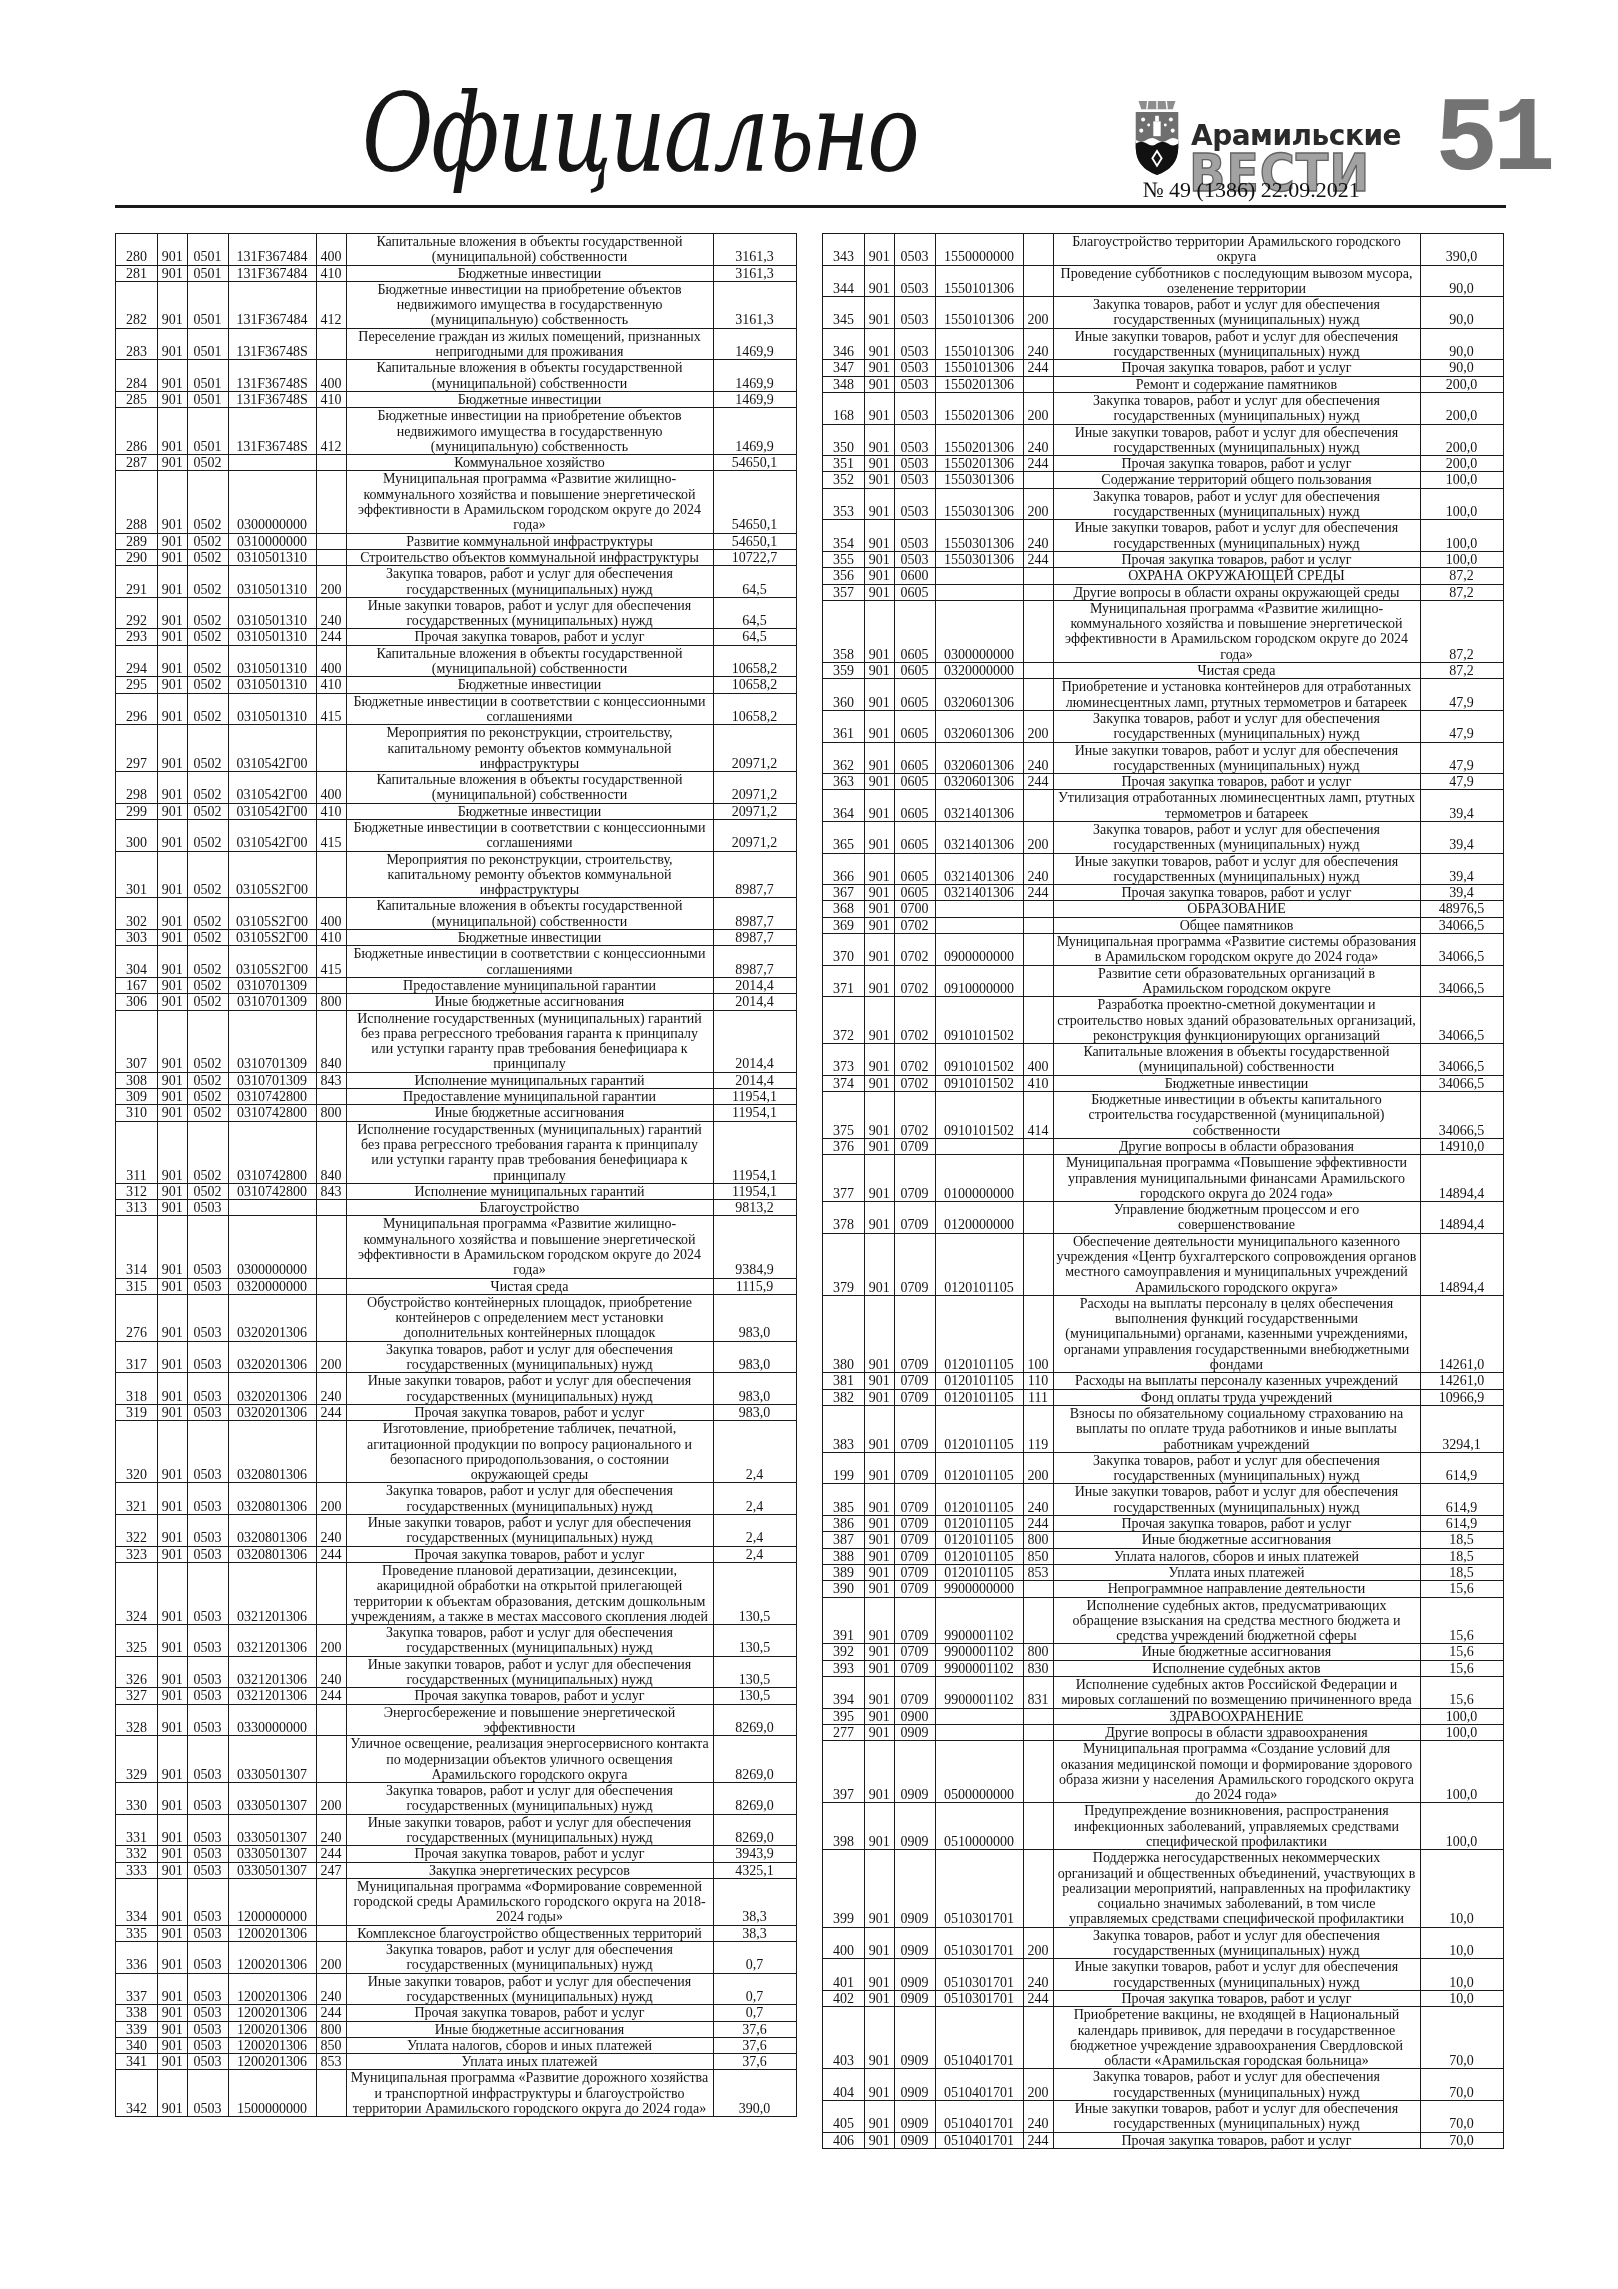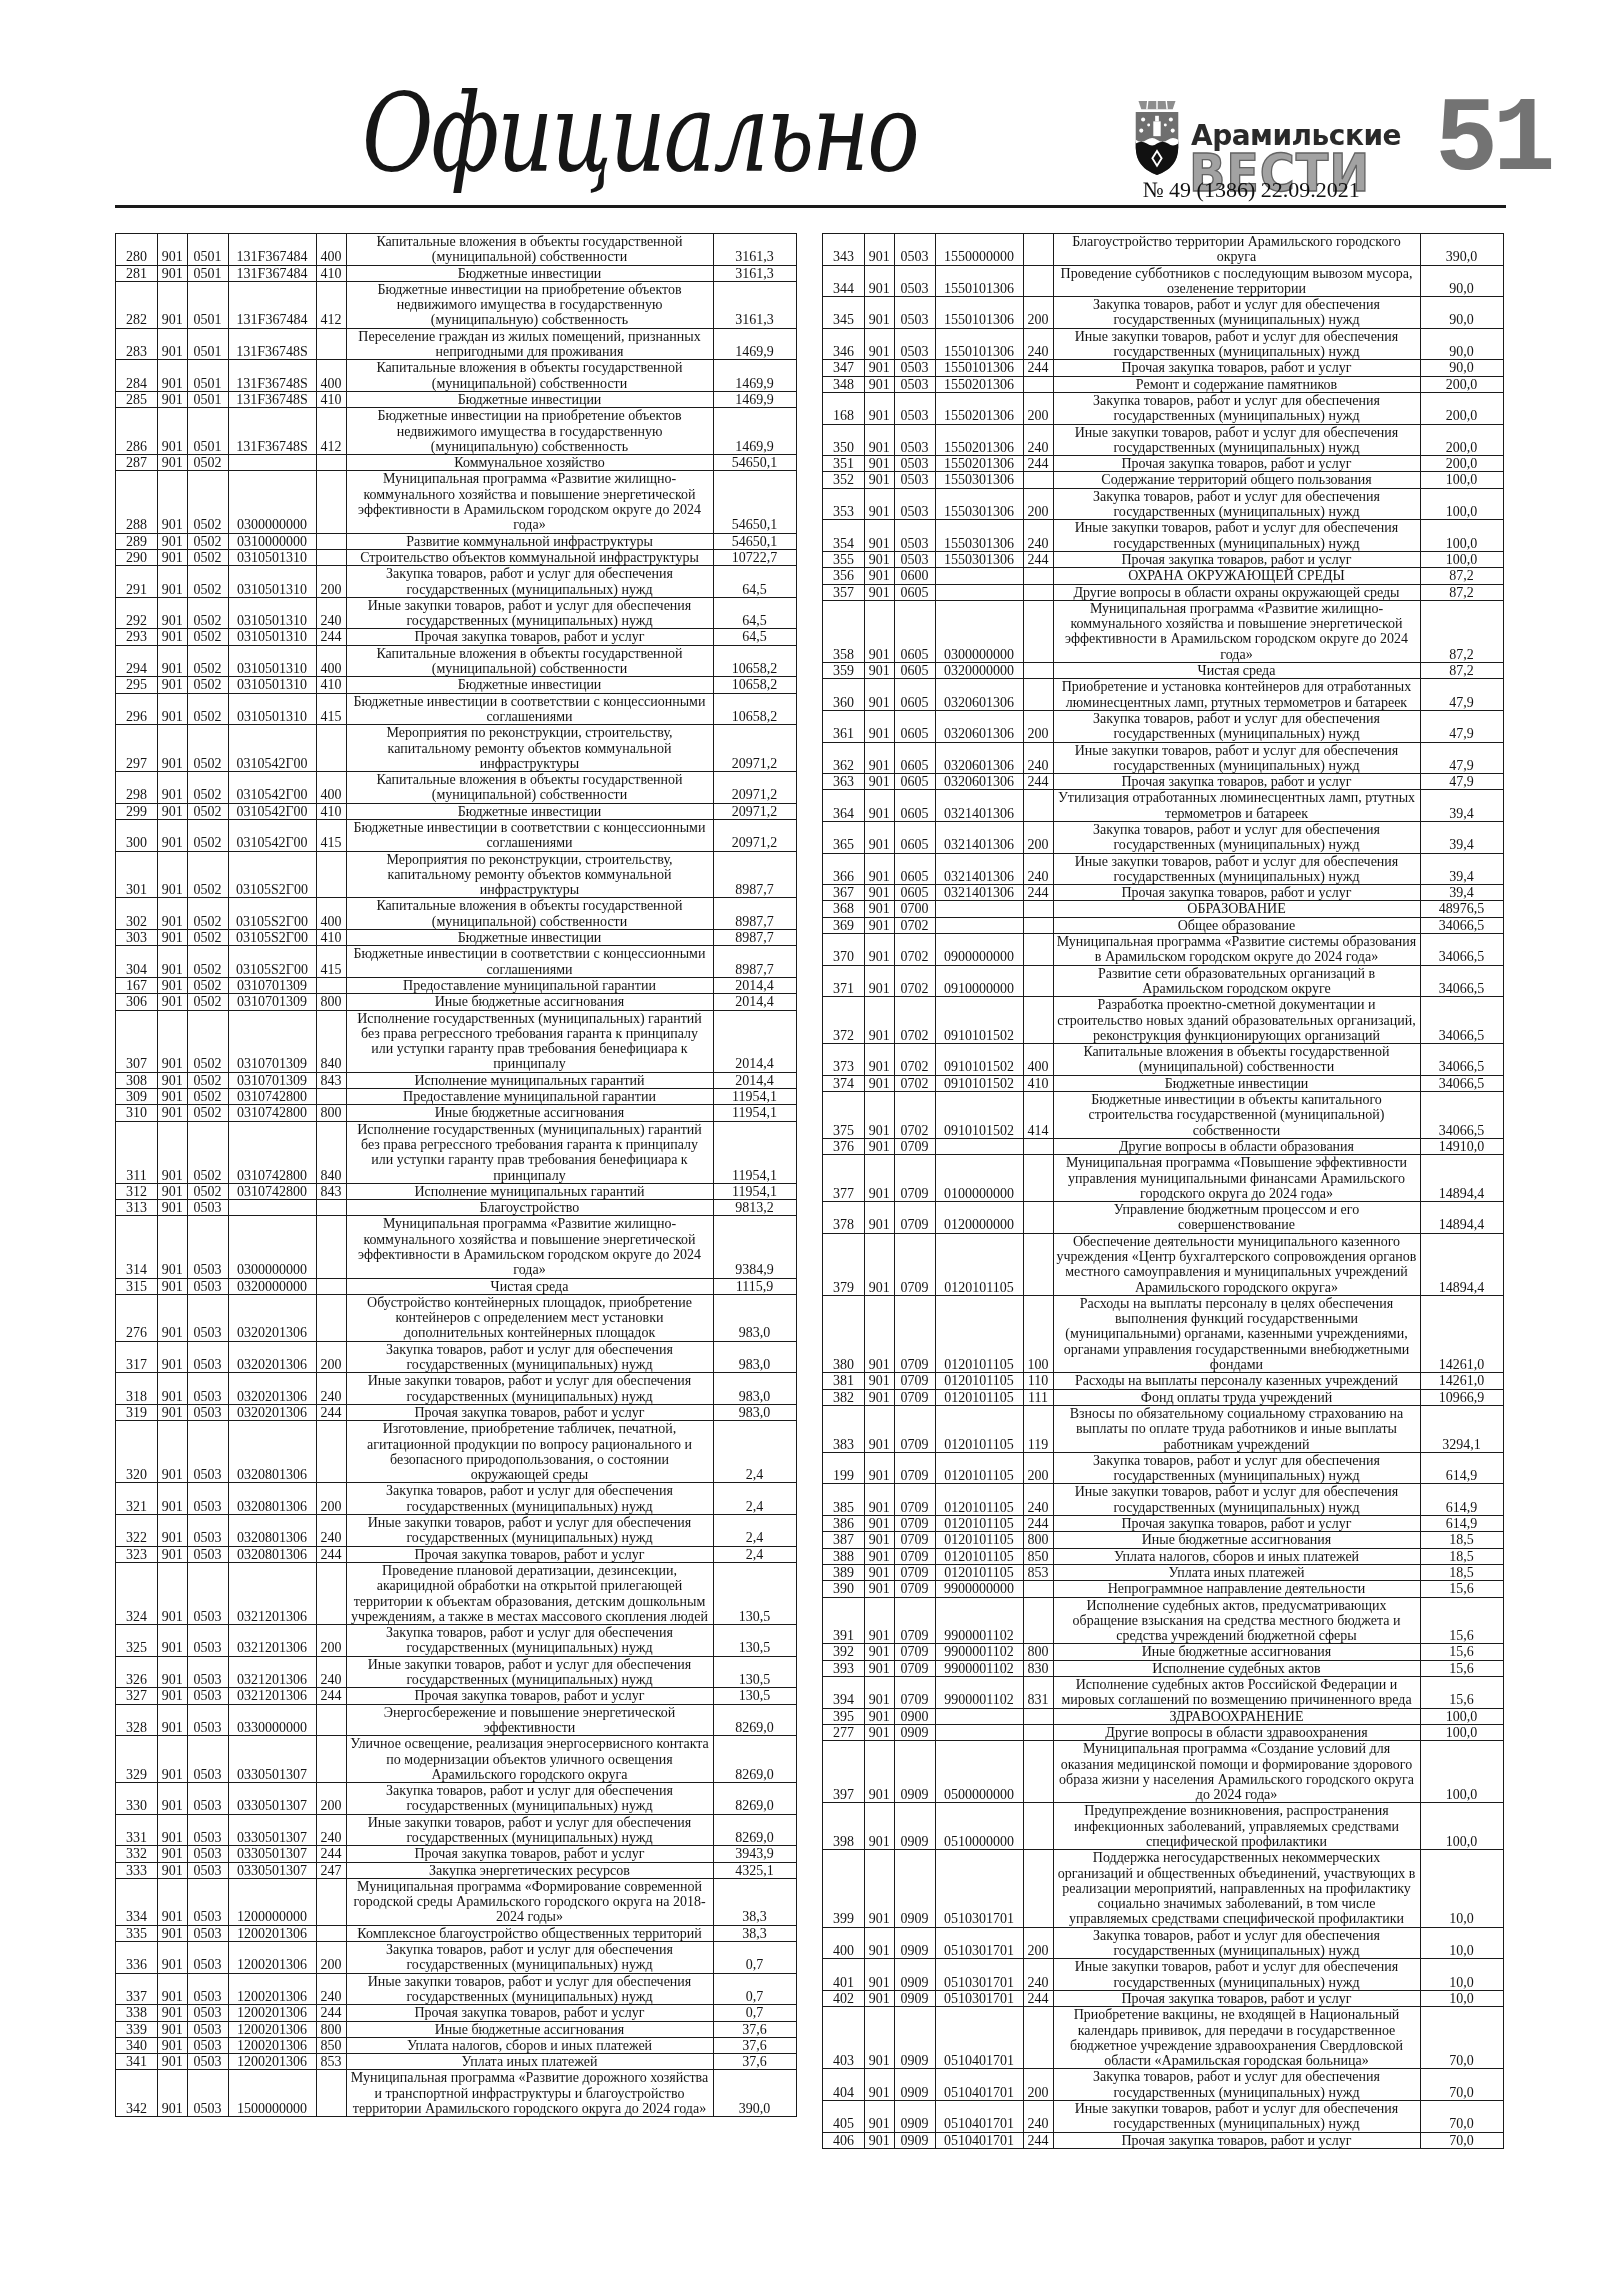--- a/index.html
+++ b/index.html
@@ -917,21 +917,21 @@
           <td class="c4"></td>
           <td class="c5">ОБРАЗОВАНИЕ</td>
           <td class="c6">48976,5</td>
         </tr>
         <tr>
           <td class="c0">369</td>
           <td class="c1">901</td>
           <td class="c2">0702</td>
           <td class="c3"></td>
           <td class="c4"></td>
-          <td class="c5">Общее образование</td>
+          <td class="c5">Общее памятников</td>
           <td class="c6">34066,5</td>
         </tr>
         <tr>
           <td class="c0">370</td>
           <td class="c1">901</td>
           <td class="c2">0702</td>
           <td class="c3">0900000000</td>
           <td class="c4"></td>
           <td class="c5">Муниципальная программа «Развитие системы образования в Арамильском городском округе до 2024 года»</td>
           <td class="c6">34066,5</td>

